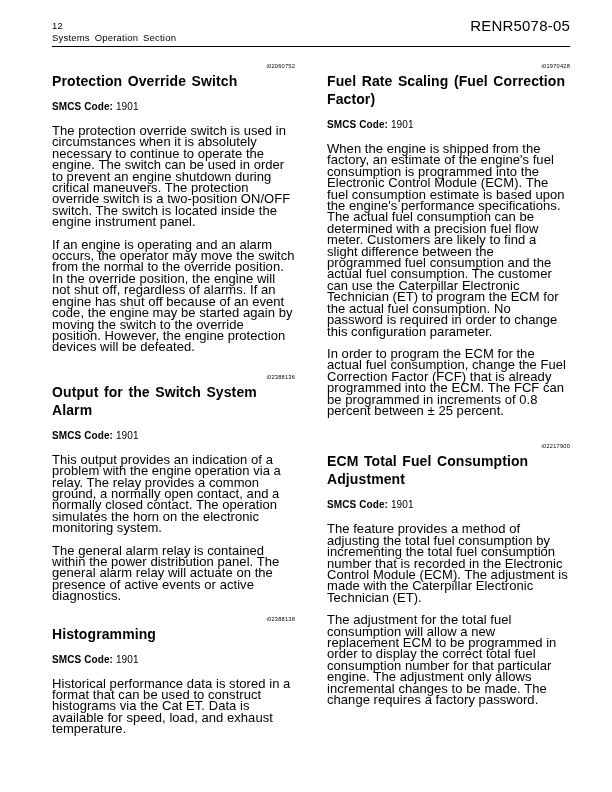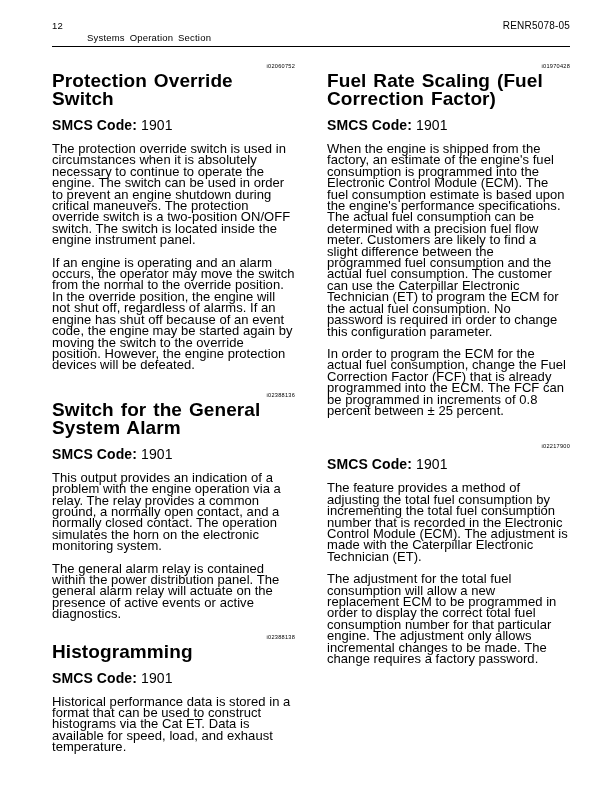--- a/index.html
+++ b/index.html
@@ -46,24 +46,23 @@
   .page-number {
     font-size: 9.5px;
     line-height: 12px;
     letter-spacing: 0.2px;
   }
   .section-name {
     font-size: 9.5px;
     line-height: 12px;
     word-spacing: 2px;
     letter-spacing: 0.2px;
-    margin-left: 35px;
   }
   .doc-number {
-    font-size: 10px;
+    font-size: 15px;
     line-height: 12px;
     letter-spacing: 0.2px;
     padding-left: 16px;
   }
   .header-rule {
     position: absolute;
     left: 47px;
     top: 46px;
     width: 518px;
     height: 0;
@@ -89,29 +88,29 @@
   .section { margin-bottom: 0; }
   .doc-id {
     text-align: right;
     font-size: 5.6px;
     line-height: 8px;
     color: #000000;
     letter-spacing: 0.25px;
     margin-bottom: 2px;
   }
   h2.heading {
-    font-size: 19px;
+    font-size: 14px;
     line-height: 18px;
     font-weight: bold;
     margin: 0 0 11px 0;
     letter-spacing: 0.1px;
     word-spacing: 1.5px;
   }
   .smcs {
-    font-size: 14px;
+    font-size: 10px;
     line-height: 12px;
     margin: 8px 0 12px 0;
     letter-spacing: 0.1px;
   }
   .smcs .smcs-label { font-weight: bold; }
   .smcs .smcs-value { font-weight: normal; }
   p.body {
     font-size: 13px;
     line-height: 11.4px;
     margin: 0 0 11px 0;
@@ -148,21 +147,21 @@
         <h2 class="heading">Protection Override Switch</h2>
         <p class="smcs"><span class="smcs-label">SMCS Code:</span> <span class="smcs-value">1901</span></p>
         <p class="body">The protection override switch is used in circumstances when it is absolutely necessary to continue to operate the engine. The switch can be used in order to prevent an engine shutdown during critical maneuvers. The protection override switch is a two-position ON/OFF switch. The switch is located inside the engine instrument panel.</p>
         <p class="body">If an engine is operating and an alarm occurs, the operator may move the switch from the normal to the override position. In the override position, the engine will not shut off, regardless of alarms. If an engine has shut off because of an event code, the engine may be started again by moving the switch to the override position. However, the engine protection devices will be defeated.</p>
       </div>
 
       <div class="gap-md"></div>
 
       <div class="section">
         <div class="doc-id">i02388136</div>
-        <h2 class="heading">Switch for the General System Alarm</h2>
+        <h2 class="heading">Output for the Switch System Alarm</h2>
         <p class="smcs"><span class="smcs-label">SMCS Code:</span> <span class="smcs-value">1901</span></p>
         <p class="body">This output provides an indication of a problem with the engine operation via a relay. The relay provides a common ground, a normally open contact, and a normally closed contact. The operation simulates the horn on the electronic monitoring system.</p>
         <p class="body">The general alarm relay is contained within the power distribution panel. The general alarm relay will actuate on the presence of active events or active diagnostics.</p>
       </div>
 
       <div class="gap-sm"></div>
 
       <div class="section">
         <div class="doc-id">i02388138</div>
         <h2 class="heading">Histogramming</h2>
@@ -179,20 +178,21 @@
         <h2 class="heading">Fuel Rate Scaling (Fuel Correction Factor)</h2>
         <p class="smcs"><span class="smcs-label">SMCS Code:</span> <span class="smcs-value">1901</span></p>
         <p class="body">When the engine is shipped from the factory, an estimate of the engine's fuel consumption is programmed into the Electronic Control Module (ECM). The fuel consumption estimate is based upon the engine's performance specifications. The actual fuel consumption can be determined with a precision fuel flow meter. Customers are likely to find a slight difference between the programmed fuel consumption and the actual fuel consumption. The customer can use the Caterpillar Electronic Technician (ET) to program the ECM for the actual fuel consumption. No password is required in order to change this configuration parameter.</p>
         <p class="body">In order to program the ECM for the actual fuel consumption, change the Fuel Correction Factor (FCF) that is already programmed into the ECM. The FCF can be programmed in increments of 0.8 percent between ± 25 percent.</p>
       </div>
 
       <div class="gap-lg"></div>
 
       <div class="section">
         <div class="doc-id">i02217900</div>
+        <h2 class="heading">ECM Total Fuel Consumption Adjustment</h2>
         <p class="smcs"><span class="smcs-label">SMCS Code:</span> <span class="smcs-value">1901</span></p>
         <p class="body">The feature provides a method of adjusting the total fuel consumption by incrementing the total fuel consumption number that is recorded in the Electronic Control Module (ECM). The adjustment is made with the Caterpillar Electronic Technician (ET).</p>
         <p class="body">The adjustment for the total fuel consumption will allow a new replacement ECM to be programmed in order to display the correct total fuel consumption number for that particular engine. The adjustment only allows incremental changes to be made. The change requires a factory password.</p>
       </div>
 
     </div>
 
   </div>
 
 </div>

